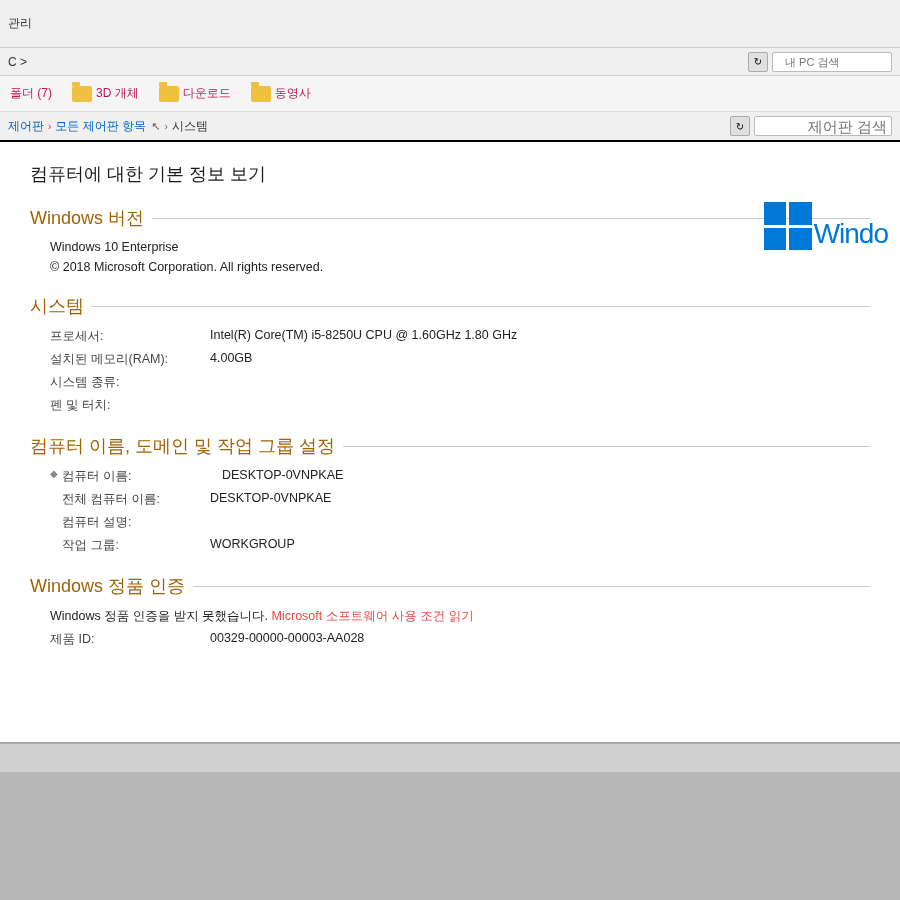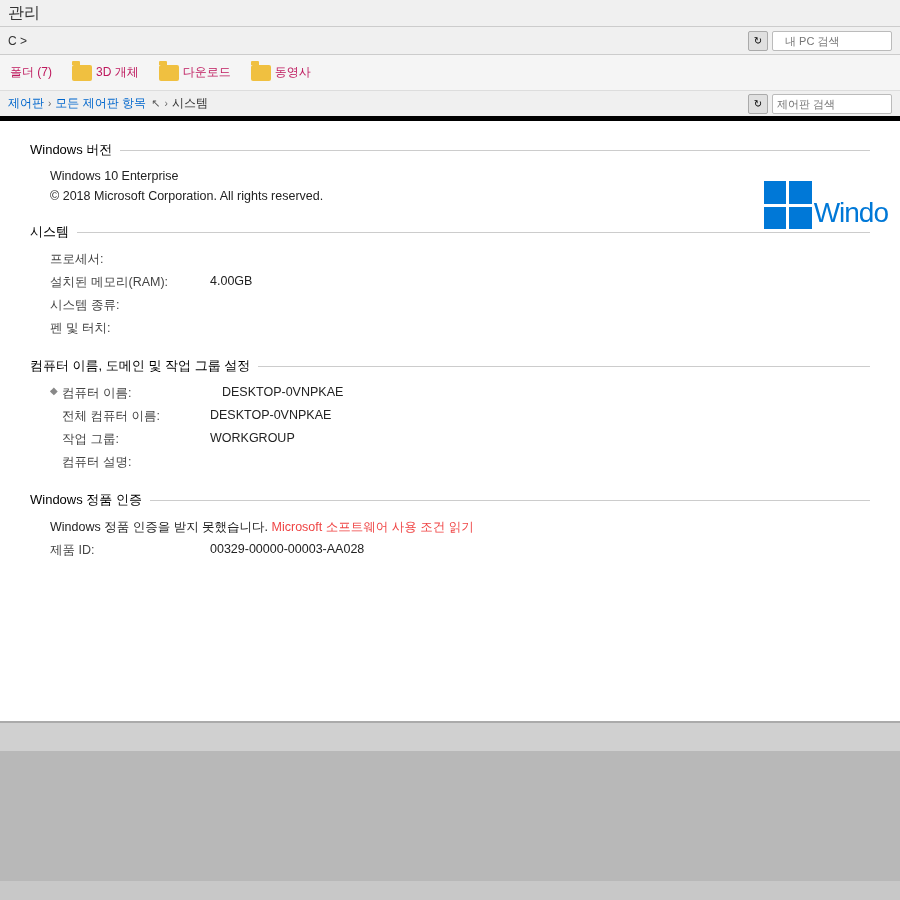--- a/index.html
+++ b/index.html
@@ -9,25 +9,25 @@
       background: #c8c8c8;
       font-family: 'Malgun Gothic', 'Apple SD Gothic Neo', sans-serif;
       overflow: hidden;
       position: relative;
     }
 
     
     .top-bar {
       background: #f0f0f0;
       border-bottom: 1px solid #ccc;
-      height: 27px;
+      height: 48px;
       display: flex;
       align-items: center;
       padding: 0 8px;
-      font-size: 16px;
+      font-size: 12px;
       color: #333;
     }
 
     
     .address-bar {
       background: #f0f0f0;
       border-bottom: 1px solid #ccc;
       height: 28px;
       display: flex;
       align-items: center;
@@ -96,21 +96,21 @@
       left: 0;
       width: 8px;
       height: 4px;
       background: #f0c040;
       border-radius: 1px 1px 0 0;
     }
 
     
     .breadcrumb-bar {
       background: #f0f0f0;
-      border-bottom: 5px solid #000000;
+      border-bottom: 2px solid #000000;
       height: 30px;
       display: flex;
       align-items: center;
       padding: 0 8px;
       font-size: 12px;
       color: #333;
       gap: 4px;
     }
     .breadcrumb-sep {
       color: #666;
@@ -126,24 +126,25 @@
     .breadcrumb-right {
       margin-left: auto;
       display: flex;
       align-items: center;
       gap: 4px;
     }
     .cp-search {
       border: 1px solid #bbb;
       background: white;
       height: 20px;
-      width: 120px;
+      width: 138px;
       padding: 0 4px;
-      font-size: 11px;
+      font-size: 15px;
       border-radius: 2px;
+      text-align: right;
     }
 
     
     .main-content {
       background: white;
       margin: 0;
       padding: 20px 30px;
       min-height: 600px;
       position: relative;
     }
@@ -160,22 +161,22 @@
       margin-bottom: 20px;
     }
 
     .section-header {
       display: flex;
       align-items: center;
       gap: 8px;
       margin-bottom: 10px;
     }
     .section-title {
-      font-size: 13px;
-      color: #000000;
+      font-size: 18px;
+      color: #a16207;
       white-space: nowrap;
     }
     .section-line {
       flex: 1;
       height: 1px;
       background: #ccc;
     }
 
     
     .info-row {
@@ -285,20 +286,21 @@
   <div class="windows-logo">
     <div class="win-grid">
       <div class="win-square"></div>
       <div class="win-square"></div>
       <div class="win-square"></div>
       <div class="win-square"></div>
     </div>
     <span class="win-text">Windo</span>
   </div>
 
+  <h1 class="page-title">컴퓨터에 대한 기본 정보 보기</h1>
 
   <div class="section">
     <div class="section-header">
       <span class="section-title">Windows 버전</span>
       <div class="section-line"></div>
     </div>
     <div class="info-row">
       <span class="info-value">Windows 10 Enterprise</span>
     </div>
     <div class="info-row">
@@ -306,20 +308,21 @@
     </div>
   </div>
 
   <div class="section">
     <div class="section-header">
       <span class="section-title">시스템</span>
       <div class="section-line"></div>
     </div>
     <div class="info-row">
       <span class="info-label">프로세서:</span>
+      <span class="info-value">Intel(R) Core(TM) i5-8250U CPU @ 1.60GHz   1.80 GHz</span>
     </div>
     <div class="info-row">
       <span class="info-label">설치된 메모리(RAM):</span>
       <span class="info-value">4.00GB</span>
     </div>
     <div class="info-row">
       <span class="info-label">시스템 종류:</span>
     </div>
     <div class="info-row">
       <span class="info-label">펜 및 터치:</span>
@@ -334,26 +337,26 @@
     <div class="info-row">
       <span style="display:inline-block;width:8px;color:#888;font-size:10px;margin-right:4px;">◆</span>
       <span class="info-label">컴퓨터 이름:</span>
       <span class="info-value">DESKTOP-0VNPKAE</span>
     </div>
     <div class="info-row">
       <span class="info-label" style="padding-left:12px;">전체 컴퓨터 이름:</span>
       <span class="info-value">DESKTOP-0VNPKAE</span>
     </div>
     <div class="info-row">
+      <span class="info-label" style="padding-left:12px;">컴퓨터 설명:</span>
+      <span class="info-value"></span>
+    </div>
+    <div class="info-row">
       <span class="info-label" style="padding-left:12px;">작업 그룹:</span>
       <span class="info-value">WORKGROUP</span>
-    </div>
-    <div class="info-row">
-      <span class="info-label" style="padding-left:12px;">컴퓨터 설명:</span>
-      <span class="info-value"></span>
     </div>
   </div>
 
   <div class="section">
     <div class="section-header">
       <span class="section-title">Windows 정품 인증</span>
       <div class="section-line"></div>
     </div>
     <div class="info-row">
       <span class="info-value">Windows 정품 인증을 받지 못했습니다.</span>

